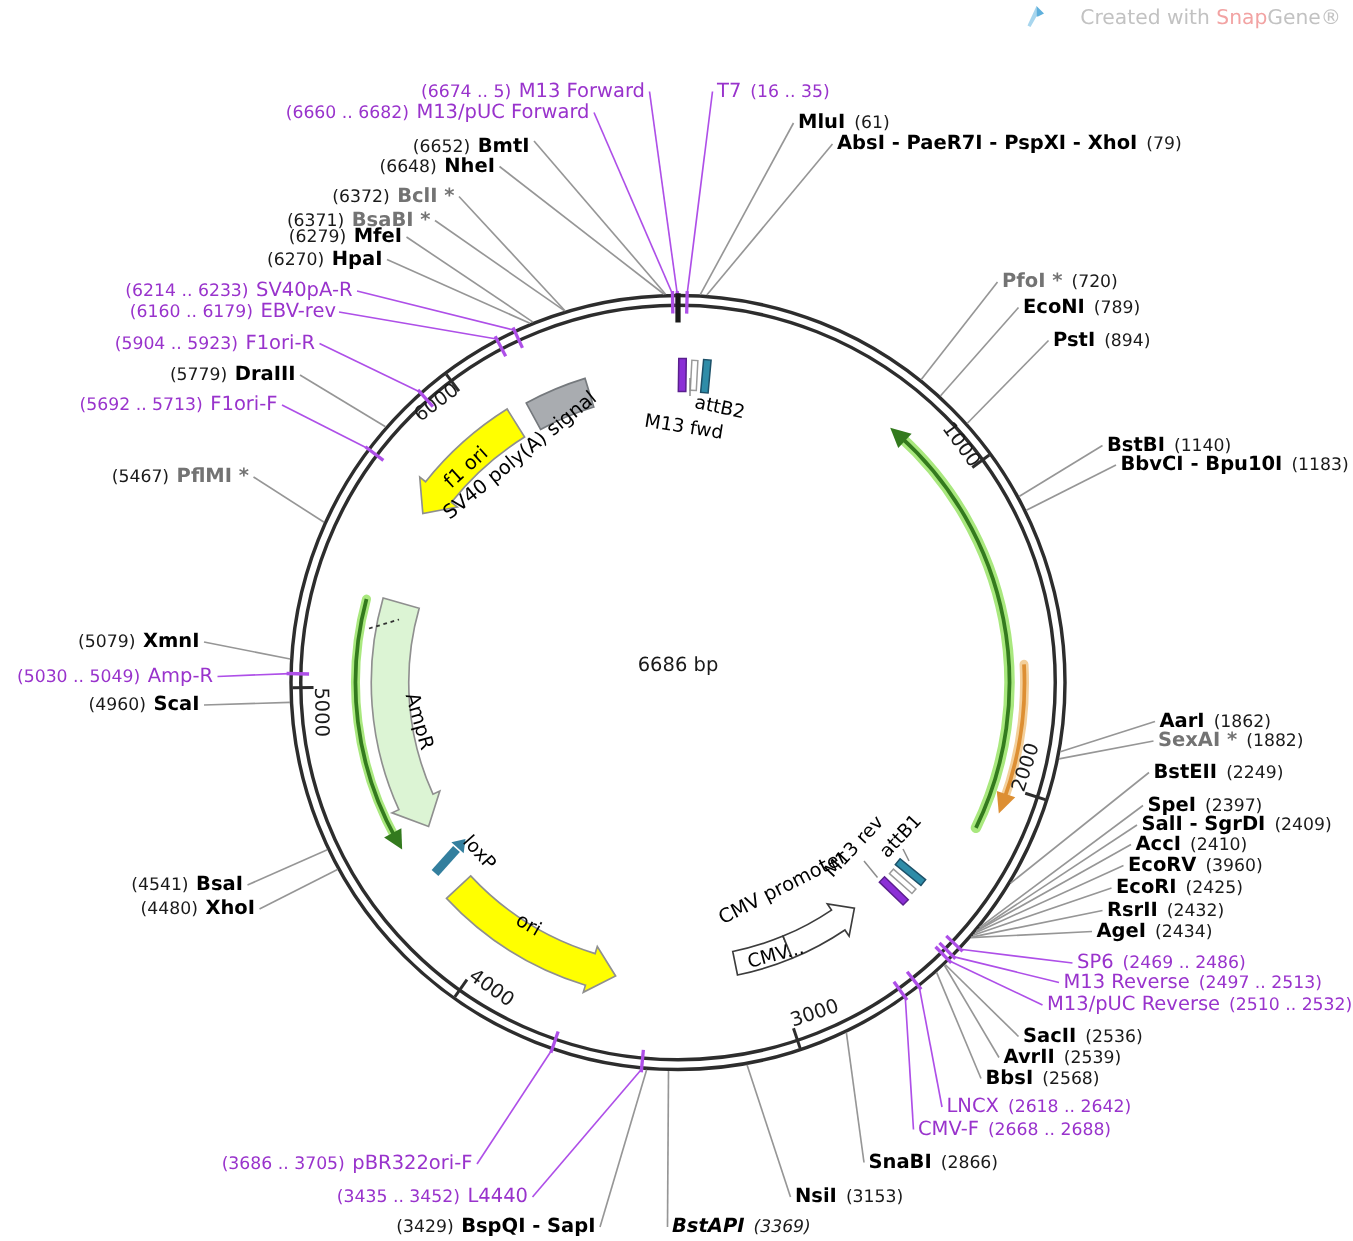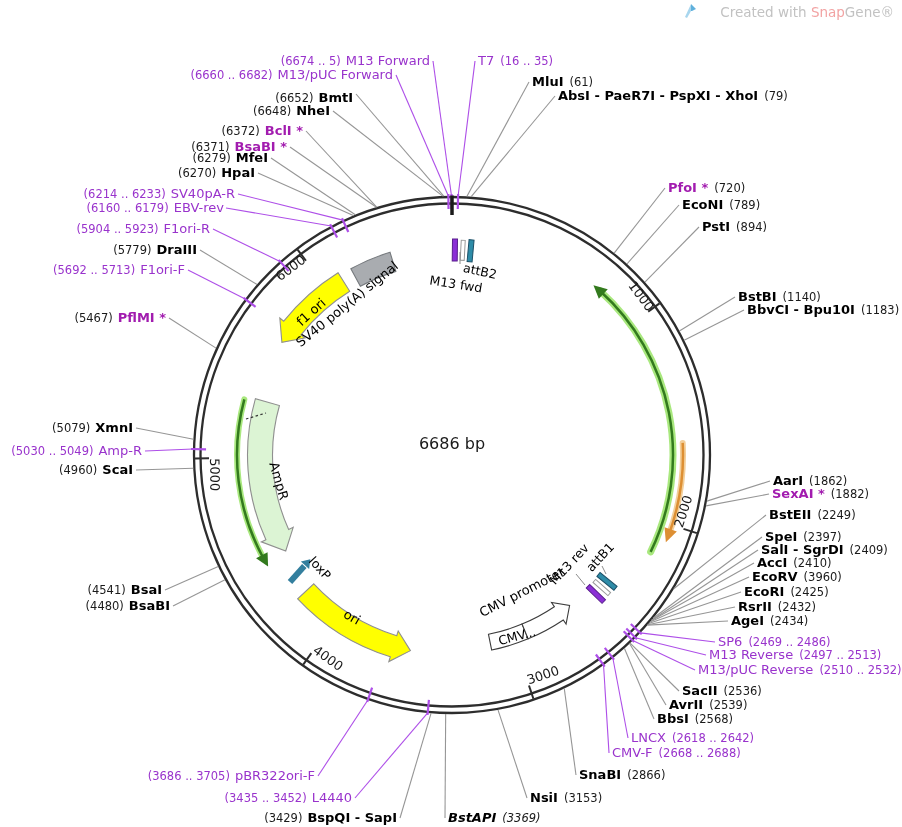--- a/index.html
+++ b/index.html
@@ -7,30 +7,30 @@
          font-family:"DejaVu Sans","Liberation Sans",sans-serif;}
   #map{position:absolute;left:0;top:0;}
   .watermark{position:absolute;top:3px;right:8px;font-size:13.5px;color:#C2C2C2;
              display:flex;align-items:center;gap:21px;}
   .watermark .snap{color:#F2A3A3;}
   .watermark .gray{color:#C2C2C2;}
   .lbl{position:absolute;white-space:nowrap;font-size:13px;line-height:15px;}
   .lbl.left{transform:translate(-100%,-50%);}
   .lbl.right{transform:translate(0,-50%);}
   .nm{font-weight:bold;color:#000;}
-  .nm.dim{color:#a21caf;}
+  .nm.dim{color:#737373;}
   .nm.primer{font-weight:normal;color:#9933CC;}
   .ps{font-size:11.5px;color:#1A1A1A;}
   .ps.primer{color:#9933CC;}
   .lbl.left .ps{margin-right:5px;}
   .lbl.right .ps{margin-left:6px;}
   .flabel{position:absolute;white-space:nowrap;color:#000;}
   .center-title{position:absolute;left:452px;top:436px;transform:translateX(-50%);text-align:center;}
   .center-title .pname{font-size:18.5px;font-weight:bold;color:#000;line-height:20px;}
-  .center-title .psize{font-size:16px;color:#1A1A1A;line-height:16px;}
+  .center-title .psize{font-size:13px;color:#1A1A1A;line-height:16px;}
 </style>
 </head>
 <body>
 
 <div class="stage">
 
   <div class="watermark">
     <svg width="16" height="17" viewBox="0 0 16 17">
       <polygon points="2,14 8,1 8,8 4,15" fill="#A8D6EE"></polygon>
       <polygon points="8,1 13,6 9,8 8,8" fill="#5FB0DC"></polygon>
@@ -169,21 +169,21 @@
       <div class="lbl left" style="left: 235px; top: 194px;"><span class="ps primer">(6214 .. 6233)</span><span class="nm primer">SV40pA-R</span></div>
       <div class="lbl left" style="left: 224px; top: 208px;"><span class="ps primer">(6160 .. 6179)</span><span class="nm primer">EBV-rev</span></div>
       <div class="lbl left" style="left: 210px; top: 229px;"><span class="ps primer">(5904 .. 5923)</span><span class="nm primer">F1ori-R</span></div>
       <div class="lbl left" style="left: 197px; top: 250px;"><span class="ps">(5779)</span><span class="nm enzyme">DraIII</span></div>
       <div class="lbl left" style="left: 185px; top: 270px;"><span class="ps primer">(5692 .. 5713)</span><span class="nm primer">F1ori-F</span></div>
       <div class="lbl left" style="left: 166px; top: 318px;"><span class="ps">(5467)</span><span class="nm dim">PflMI *</span></div>
       <div class="lbl left" style="left: 133px; top: 428px;"><span class="ps">(5079)</span><span class="nm enzyme">XmnI</span></div>
       <div class="lbl left" style="left: 142px; top: 451px;"><span class="ps primer">(5030 .. 5049)</span><span class="nm primer">Amp-R</span></div>
       <div class="lbl left" style="left: 133px; top: 470px;"><span class="ps">(4960)</span><span class="nm enzyme">ScaI</span></div>
       <div class="lbl left" style="left: 162px; top: 590px;"><span class="ps">(4541)</span><span class="nm enzyme">BsaI</span></div>
-      <div class="lbl left" style="left: 170px; top: 606px;"><span class="ps">(4480)</span><span class="nm enzyme">BsaBI</span></div>
+      <div class="lbl left" style="left: 170px; top: 606px;"><span class="ps">(4480)</span><span class="nm enzyme">XhoI</span></div>
       <div class="lbl left" style="left: 315px; top: 776px;"><span class="ps primer">(3686 .. 3705)</span><span class="nm primer">pBR322ori-F</span></div>
       <div class="lbl left" style="left: 352px; top: 798px;"><span class="ps primer">(3435 .. 3452)</span><span class="nm primer">L4440</span></div>
       <div class="lbl left" style="left: 397px; top: 818px;"><span class="ps">(3429)</span><span class="nm enzyme">BspQI - SapI</span></div>
       <div class="lbl right" style="left: 478px; top: 61px; text-align: right;"><span class="nm primer">T7</span><span class="ps primer">(16 .. 35)</span></div>
       <div class="lbl right" style="left: 532px; top: 82px;"><span class="nm enzyme">MluI</span><span class="ps">(61)</span></div>
       <div class="lbl right" style="left: 558px; top: 96px;"><span class="nm enzyme">AbsI - PaeR7I - PspXI - XhoI</span><span class="ps">(79)</span></div>
       <div class="lbl right" style="left: 668px; top: 188px;"><span class="nm dim">PfoI *</span><span class="ps">(720)</span></div>
       <div class="lbl right" style="left: 682px; top: 205px;"><span class="nm enzyme">EcoNI</span><span class="ps">(789)</span></div>
       <div class="lbl right" style="left: 702px; top: 227px;"><span class="nm enzyme">PstI</span><span class="ps">(894)</span></div>
       <div class="lbl right" style="left: 738px; top: 297px;"><span class="nm enzyme">BstBI</span><span class="ps">(1140)</span></div>

